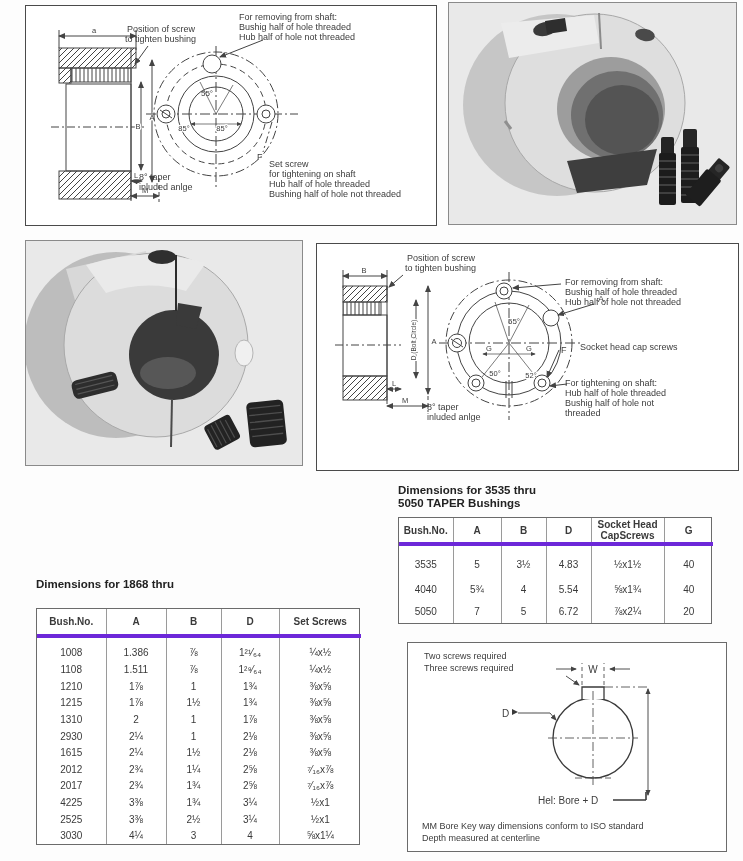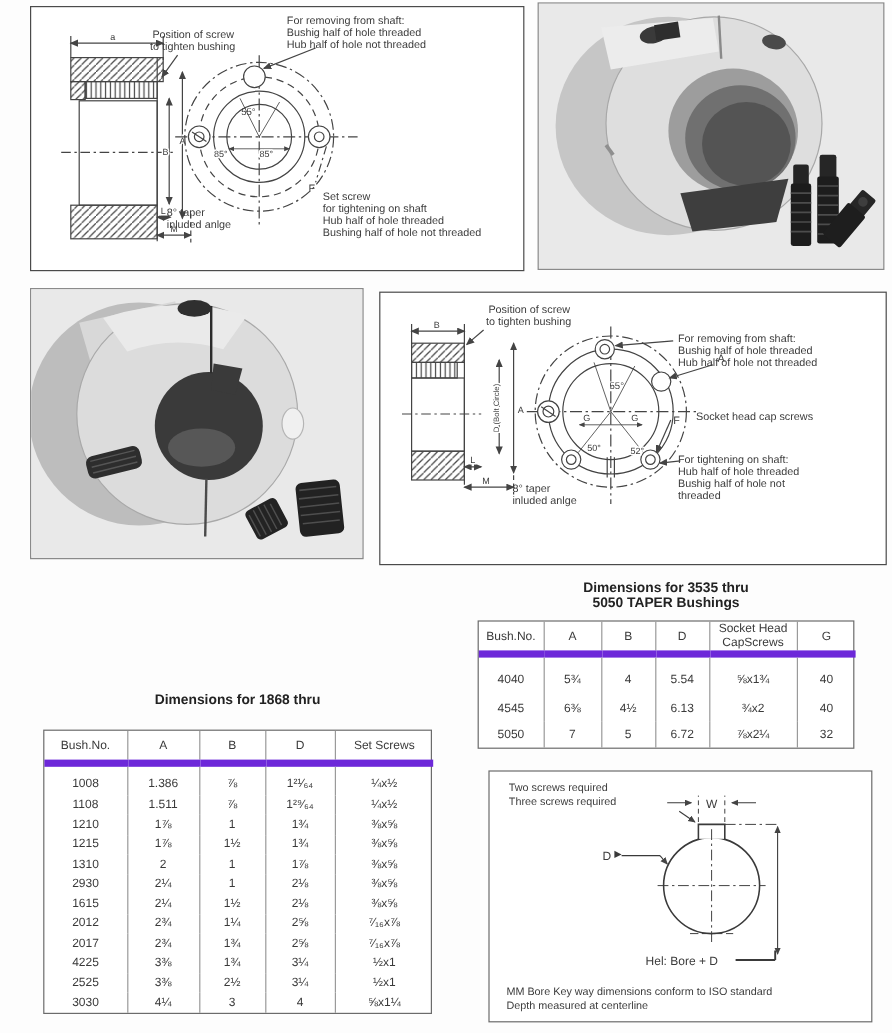--- a/index.html
+++ b/index.html
@@ -5,24 +5,24 @@
   html,body{margin:0;padding:0;}
   body{
     width:743px;height:861px;position:relative;background:#fdfdfd;
     font-family:"Liberation Sans","DejaVu Sans",sans-serif;color:#333;
     overflow:hidden;
   }
   .panel{position:absolute;background:#fff;border:1.5px solid #4a4a4a;box-sizing:border-box;}
   .photo-panel{border:1px solid #8a8a8a;background:#eaeaea;}
   svg text{font-family:"Liberation Sans","DejaVu Sans",sans-serif;font-size:9px;fill:#3c3c3c;}
   svg text.dim{font-size:7.5px;paint-order:stroke;stroke:#fff;stroke-width:2.5px;}
-  .tbl-title{position:absolute;text-align:center;font-weight:bold;font-size:11.5px;line-height:13px;color:#222;}
+  .tbl-title{position:absolute;font-weight:bold;font-size:11.5px;line-height:13px;color:#222;}
   .tbl-wrap{position:absolute;border:1.8px solid #6b6b6b;box-sizing:border-box;background:#fff;}
   table{border-collapse:collapse;width:100%;height:100%;table-layout:fixed;}
-  th{font-weight:normal;font-size:10px;color:#3a3a3a;border-bottom:6px solid #6d28d9;margin-top:32px;}
+  th{font-weight:bold;font-size:10px;color:#3a3a3a;border-bottom:4px solid #6d28d9;margin-top:32px;}
   td{font-size:10px;color:#3a3a3a;text-align:center;padding:1px 0;}
   th{text-align:center;}
   td,th{border-left:1px solid #9a9a9a;}
   td:first-child,th:first-child{border-left:none;}
   tbody tr:first-child td{padding-top:6px;}
   .note{font-size:9px;color:#3c3c3c;line-height:11.5px;}
 </style>
 </head>
 <body>
 
@@ -285,42 +285,42 @@
           <th>Bush.No.</th>
           <th>A</th>
           <th>B</th>
           <th>D</th>
           <th>Socket Head CapScrews</th>
           <th>G</th>
         </tr>
       </thead>
     <tbody>
         <tr>
+          <td>3535</td>
+          <td>5</td>
+          <td>3½</td>
+          <td>4.83</td>
+          <td>½x1½</td>
+          <td>40</td>
+        </tr>
+        <tr>
           <td>4040</td>
           <td>5¾</td>
           <td>4</td>
           <td>5.54</td>
           <td>⅝x1¾</td>
           <td>40</td>
         </tr>
         <tr>
-          <td>4545</td>
-          <td>6⅜</td>
-          <td>4½</td>
-          <td>6.13</td>
-          <td>¾x2</td>
-          <td>40</td>
-        </tr>
-        <tr>
           <td>5050</td>
           <td>7</td>
           <td>5</td>
           <td>6.72</td>
           <td>⅞x2¼</td>
-          <td>32</td>
+          <td>20</td>
         </tr>
       </tbody>
   </table>
 </div>
 
 <div class="tbl-title" style="left:36px;top:578px;width:324px;">
   <div>Dimensions for 1868 thru</div>
 </div>
 <div class="tbl-wrap" style="left:36px;top:608px;width:324px;height:237px;">
   <table>

